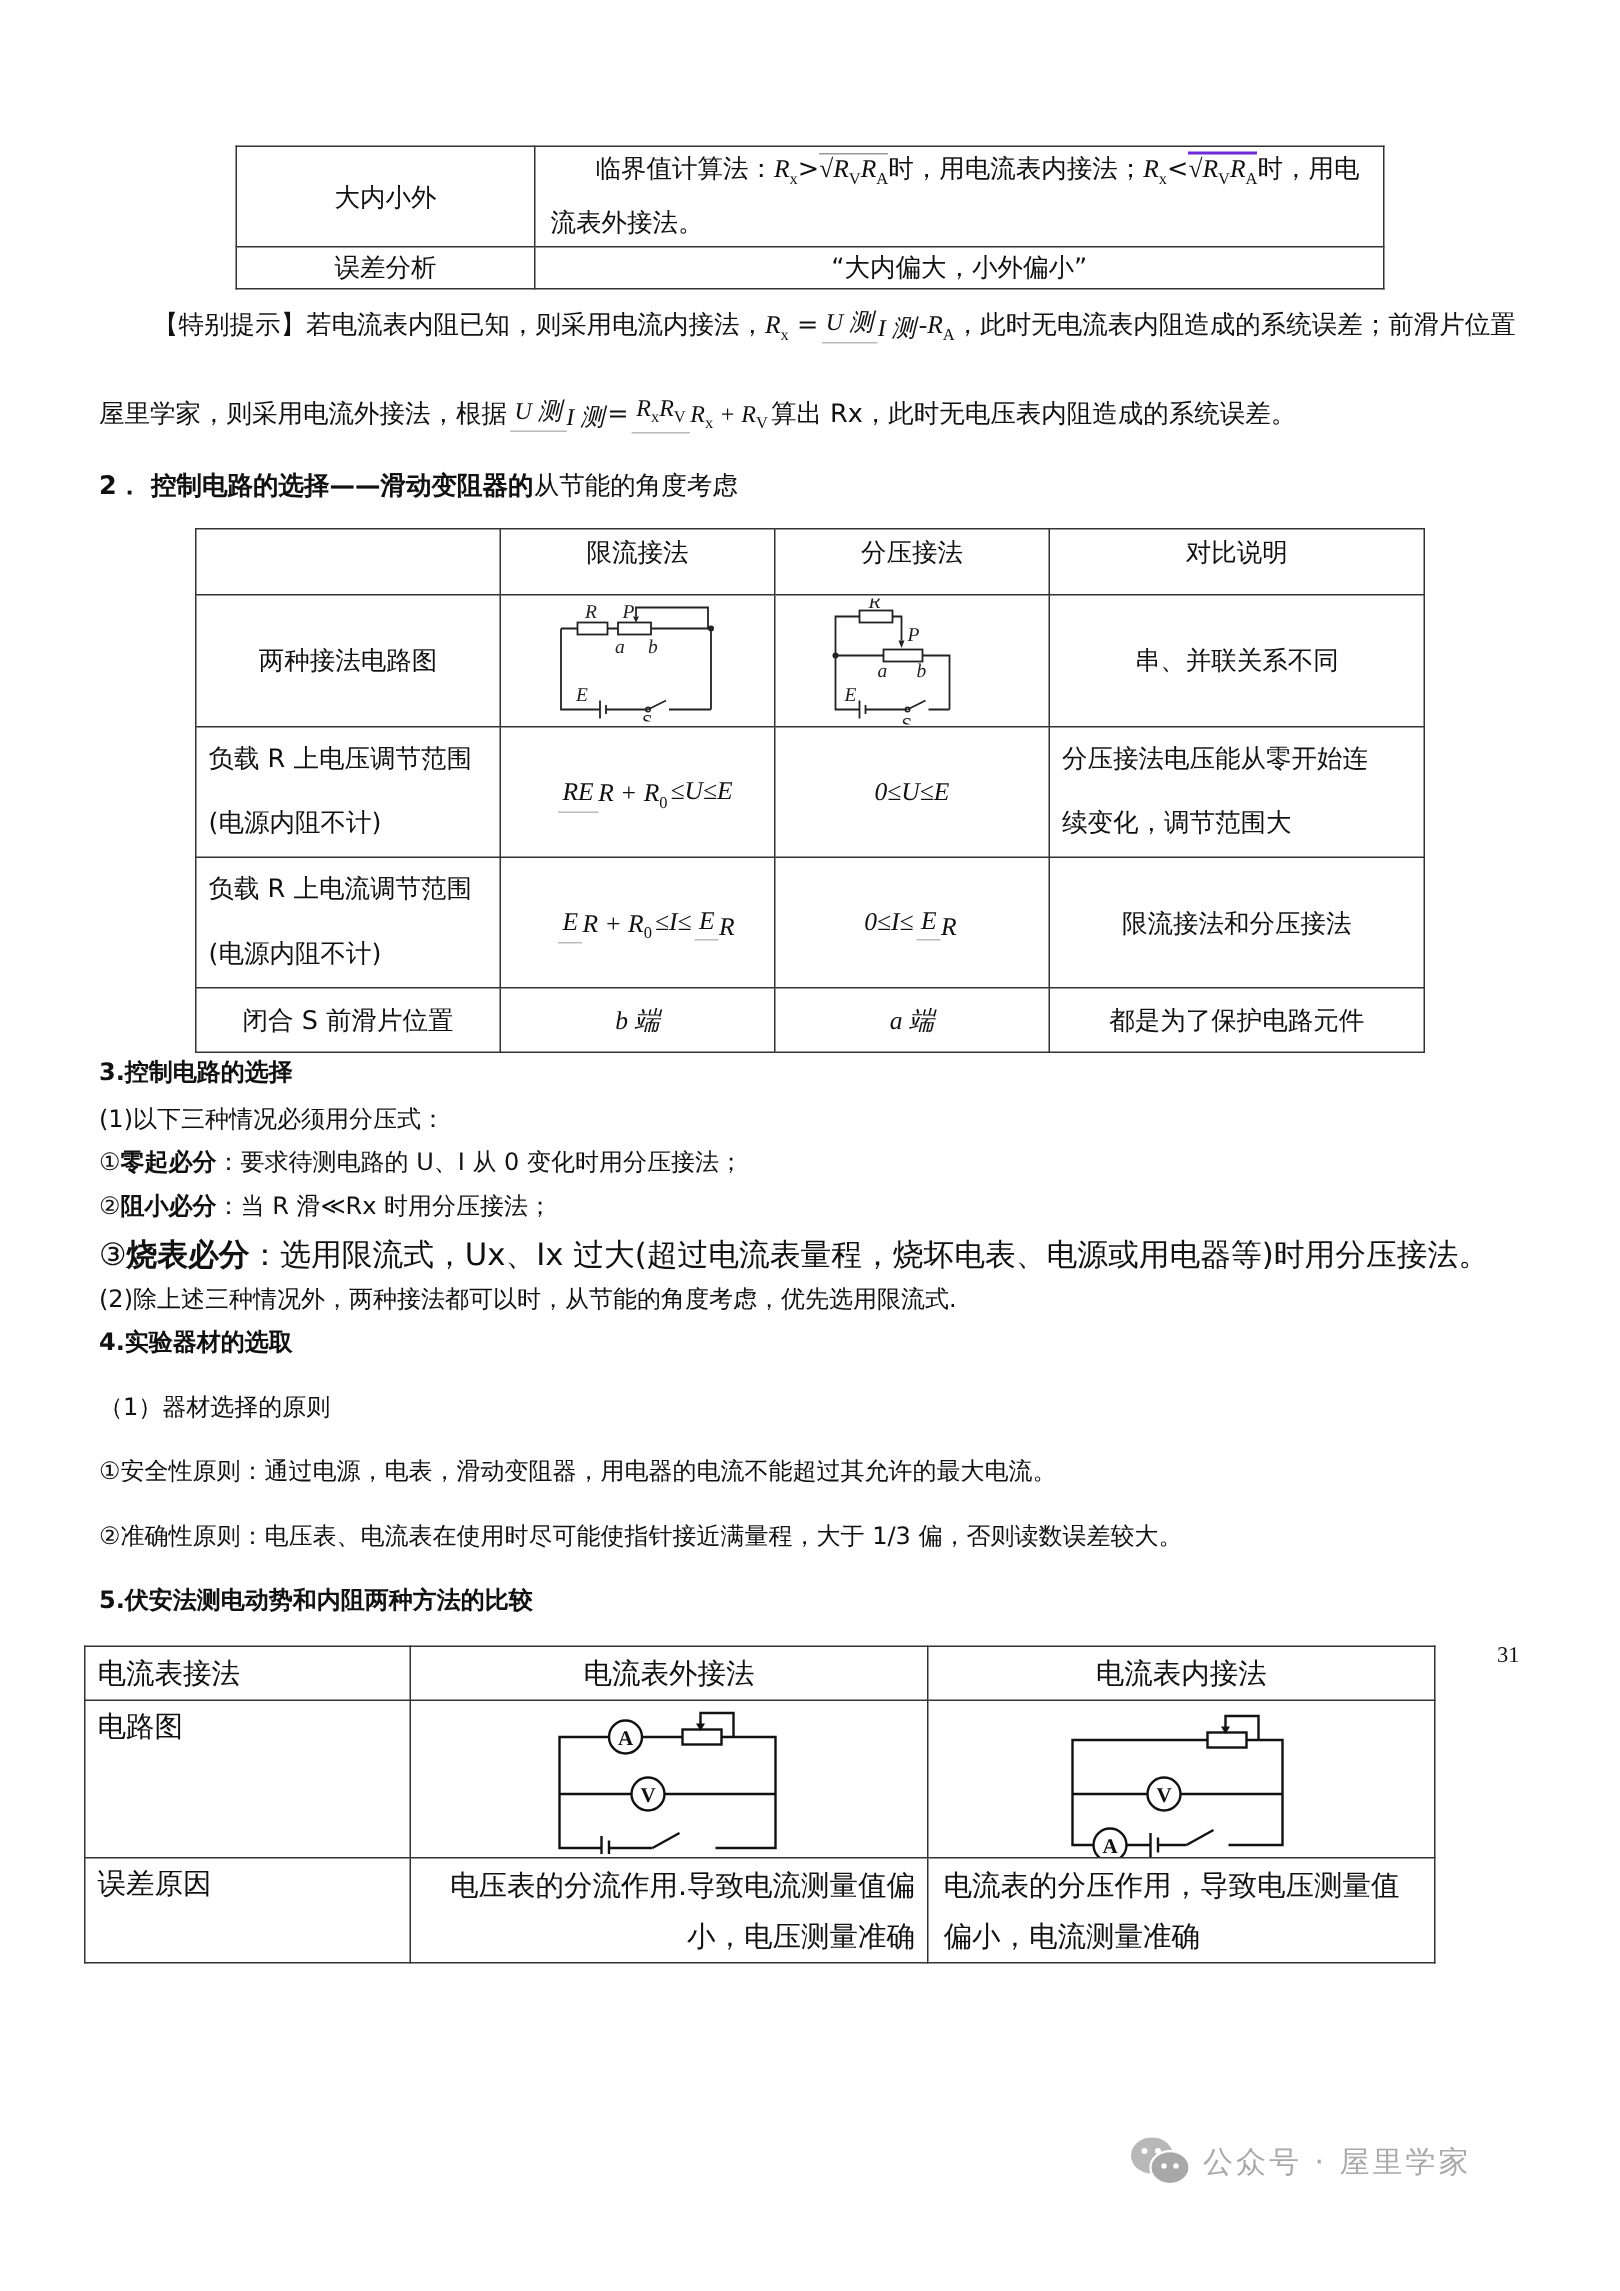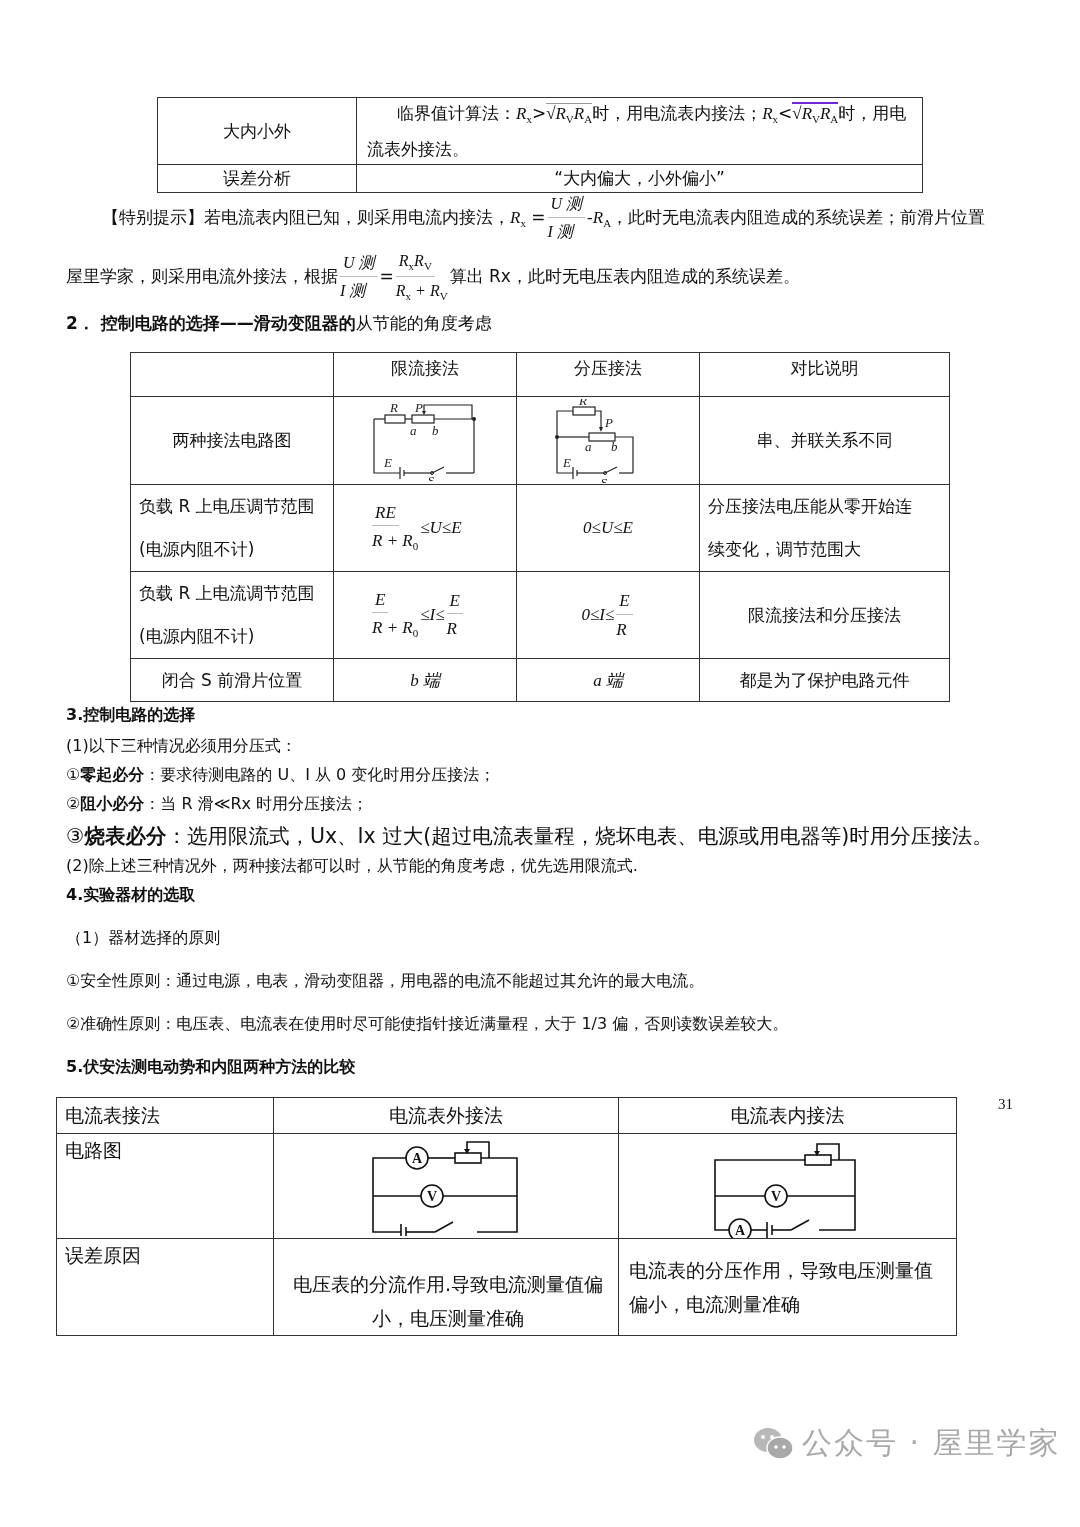--- a/index.html
+++ b/index.html
@@ -4,21 +4,21 @@
 <style>
   html, body { margin: 0; padding: 0; background: #ffffff; }
   body { width: 1080px; height: 1527px; position: relative; overflow: hidden;
          font-family: "DejaVu Sans", "Liberation Sans", sans-serif; color: #111; font-size: 17px; }
   .serif { font-family: "Liberation Serif", "DejaVu Serif", serif; font-style: italic; }
   .abs { position: absolute; }
   table.t { position: absolute; border-collapse: collapse; }
   table.t td { border: 1px solid #333; padding: 0 8px; vertical-align: middle; }
   .c { text-align: center; }
   .bold { font-weight: bold; }
-  .frac { display: inline-flex; flex-direction: column; align-items: flex-start; vertical-align: middle; line-height: 1.15; margin: 0 2px; }
+  .frac { display: inline-flex; flex-direction: row; align-items: flex-end; vertical-align: middle; line-height: 1.15; margin: 0 2px; }
   .frac .num { border-bottom: 1px solid #bbb; padding: 0 3px 3px; }
   .frac .den { padding-top: 5px; }
   sub { font-size: 11px; font-style: normal; }
   .line { position: absolute; left: 66px; white-space: nowrap; }
   svg { display: block; }
 </style>
 </head>
 <body>
 
 <table class="t" style="left:157px; top:97px; width:766px;">
@@ -248,33 +248,33 @@
         <g font-family="Liberation Serif, serif" font-weight="bold" font-size="14" fill="#111" text-anchor="middle">
           <text x="63" y="67">V</text>
           <text x="27" y="101">A</text>
         </g>
       </svg>
     </td>
   </tr>
   <tr style="height:70px;">
     <td style="vertical-align:top; padding-top:4px;">误差原因</td>
     <td style="line-height:34px; padding:0 8px 0 12px; text-indent:0;">
-      <div style="padding-left:0; word-break:break-all; text-align:center;margin-top:28px;">电压表的分流作用.导致电流测量值偏小，电压测量准确</div>
+      <div style="padding-left:0; word-break:break-all; text-align:right;">电压表的分流作用.导致电流测量值偏小，电压测量准确</div>
     </td>
     <td style="line-height:34px; padding:0 8px 0 10px;">
       <div style="word-break:break-all; text-align:left;">电流表的分压作用，导致电压测量值偏小，电流测量准确</div>
     </td>
   </tr>
 </tbody>
   </table>
 
 <div class="abs" style="left:998px; top:1096px; font-family:'Liberation Serif', serif; font-size:15px;">31</div>
 <div class="abs" style="left:752px; top:1423px; display:flex; align-items:center; gap:6px;">
   <svg width="44" height="36" viewBox="0 0 44 36">
     <ellipse cx="16" cy="14" rx="14" ry="12" fill="#b8b8b8"></ellipse>
     <ellipse cx="28" cy="22" rx="13" ry="11" fill="#a8a8a8" stroke="#fff" stroke-width="1.5"></ellipse>
     <circle cx="11" cy="11" r="2" fill="#fff"></circle>
       <circle cx="20" cy="11" r="2" fill="#fff"></circle>
     <circle cx="24" cy="21" r="1.8" fill="#fff"></circle>
       <circle cx="32" cy="21" r="1.8" fill="#fff"></circle>
   </svg>
-  <span style="font-size:30px; color:#a9a9a9; letter-spacing:2px;">公众号 · 屋里学家</span>
+  <span style="font-size:20px; color:#a9a9a9; letter-spacing:2px;">公众号 · 屋里学家</span>
 </div>
 
 </body></html>

